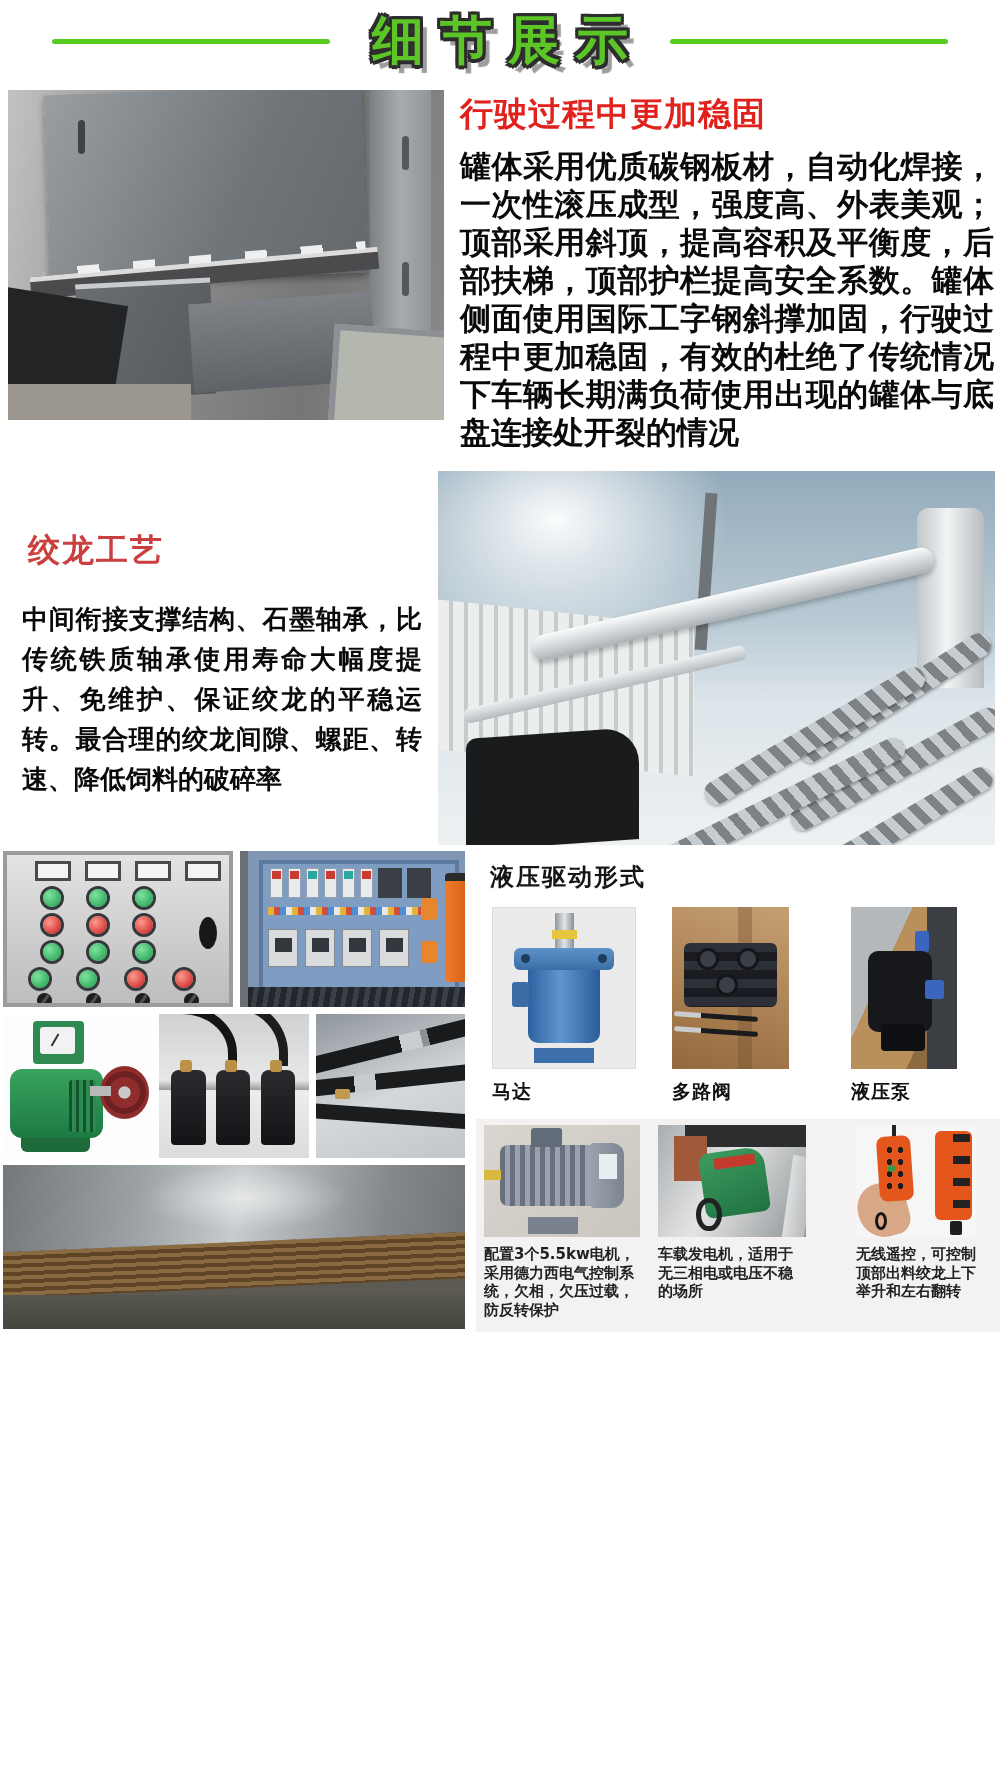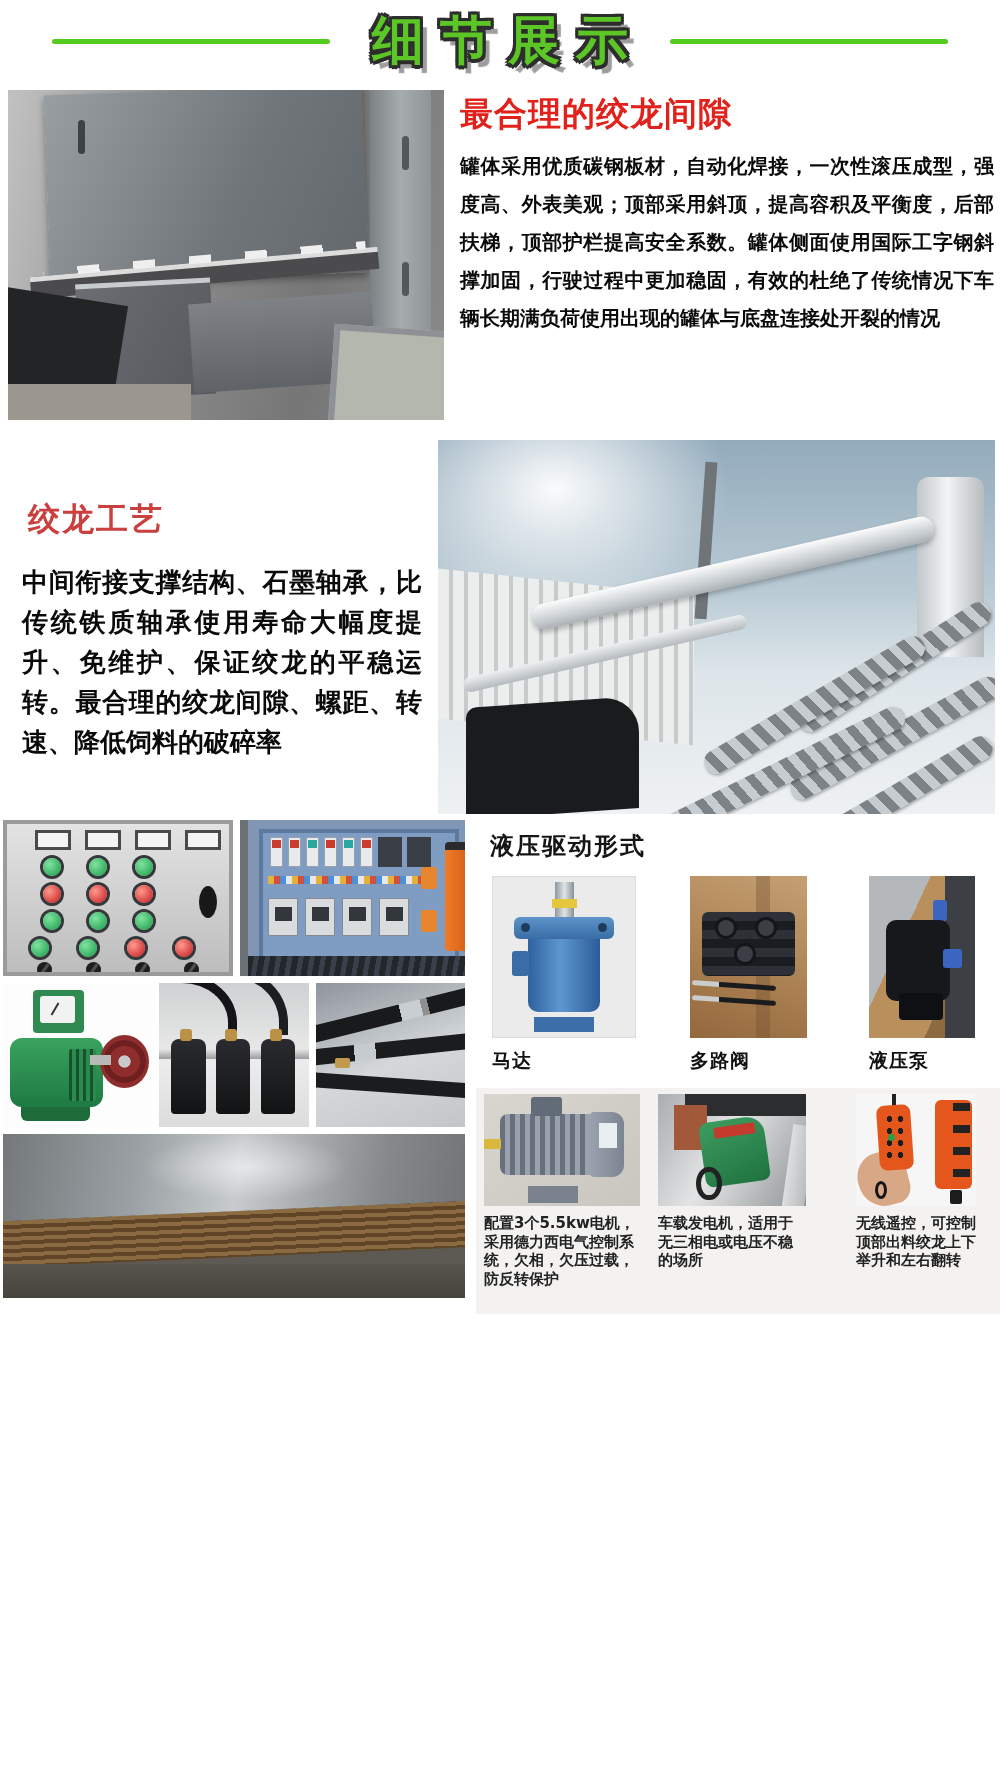--- a/index.html
+++ b/index.html
@@ -12,24 +12,24 @@
   .btitle{font-size:52px;font-weight:900;letter-spacing:16px;padding-left:16px;color:#5bc626;white-space:nowrap;
     text-shadow:-3px -3px 0 #2d2d2d,3px -3px 0 #2d2d2d,-3px 3px 0 #2d2d2d,3px 3px 0 #2d2d2d,
                 -3px 0 0 #2d2d2d,3px 0 0 #2d2d2d,0 -3px 0 #2d2d2d,0 4px 0 #2d2d2d,7px 8px 1px #9d9d9d}
 
   
   .sec{display:flex}
   .sec p{font-weight:900;color:#0a0a0a;text-align:justify}
   .sec1{margin:10px 6px 0 8px;gap:16px}
   .sec1 .txt{flex:1;padding-top:2px}
   .sec1 h2{font-size:33px;font-weight:900;color:#e1211b;margin:0 0 10px 0;letter-spacing:1px}
-  .sec1 p{font-size:20px;line-height:38px}
+  .sec1 p{font-size:31px;line-height:38px}
   .sec2{margin:20px 5px 0 8px;gap:10px}
   .sec2 .txt{width:420px;flex:none;padding:58px 6px 0 14px}
-  .sec2 h2{font-size:32px;font-weight:900;color:#c9403e;margin:0 0 20px 6px;letter-spacing:2px}
+  .sec2 h2{font-size:32px;font-weight:900;color:#c9403e;margin:0 0 26px 6px;letter-spacing:2px}
   .sec2 p{font-size:26px;line-height:40px}
   .sec3{margin-top:16px}
   .sec3 .txt{flex:1;padding:74px 12px 0 56px}
   .sec3 h2{font-size:32px;font-weight:900;color:#c9403e;margin:0 0 36px 0;letter-spacing:2px}
   .sec3 p{font-size:26px;line-height:38px}
 
   
   .ph{position:relative;overflow:hidden;flex:none}
   .abs{position:absolute}
   .tank-photo{width:436px;height:330px;background:linear-gradient(100deg,#c2c2c2,#8e8e8e 35%,#767676 70%,#8a8a8a)}
@@ -104,21 +104,21 @@
       <div class="abs" style="right:8%;top:52%;width:7px;height:34px;background:#54585b;border-radius:4px"></div>
       <div class="abs" style="left:5%;top:52%;width:80%;height:22px;background:#4b4b4d;transform:rotate(-5deg);border-top:5px solid #dcdcdc"></div>
       <div class="abs" style="left:8%;top:50%;width:74%;height:8px;background:repeating-linear-gradient(90deg,transparent 0 34px,#efefef 34px 56px);transform:rotate(-5deg)"></div>
       <div class="abs" style="left:16%;top:58%;width:31%;height:35%;background:linear-gradient(120deg,#6a6e72,#55585c);transform:rotate(-3deg);border-top:5px solid #c9cccf"></div>
       <div class="abs" style="left:42%;top:63%;width:42%;height:27%;background:linear-gradient(180deg,#7e8286,#5f6367);transform:rotate(-4deg)"></div>
       <div class="abs" style="left:-5%;bottom:-8%;width:30%;height:46%;background:#222426;transform:rotate(9deg)"></div>
       <div class="abs" style="left:0;bottom:0;width:42%;height:11%;background:#9b968e"></div>
       <div class="abs" style="right:-2%;bottom:-4%;width:28%;height:32%;background:#b4b7ae;border:6px solid #8d9196;transform:rotate(4deg)"></div>
     </div>
     <div class="txt">
-      <h2>最合理的绞龙间隙</h2>
+      <h2>行驶过程中更加稳固</h2>
       <p>罐体采用优质碳钢板材，自动化焊接，一次性滚压成型，强度高、外表美观；顶部采用斜顶，提高容积及平衡度，后部扶梯，顶部护栏提高安全系数。罐体侧面使用国际工字钢斜撑加固，行驶过程中更加稳固，有效的杜绝了传统情况下车辆长期满负荷使用出现的罐体与底盘连接处开裂的情况</p>
     </div>
   </div>
 
   <div class="sec sec2">
     <div class="txt">
       <h2>绞龙工艺</h2>
       <p>中间衔接支撑结构、石墨轴承，比传统铁质轴承使用寿命大幅度提升、免维护、保证绞龙的平稳运转。最合理的绞龙间隙、螺距、转速、降低饲料的破碎率</p>
     </div>
     <div class="ph auger-photo">
@@ -249,21 +249,21 @@
             <div class="abs" style="left:42%;top:14%;width:17%;height:6%;background:#e5c63c"></div>
             <div class="abs" style="left:15%;top:25%;width:70%;height:14%;background:linear-gradient(180deg,#5d93c9,#3a6da6);border-radius:6px"></div>
             <div class="abs" style="left:20%;top:29%;width:9px;height:9px;background:#1f3c5c;border-radius:50%"></div>
             <div class="abs" style="right:20%;top:29%;width:9px;height:9px;background:#1f3c5c;border-radius:50%"></div>
             <div class="abs" style="left:25%;top:39%;width:50%;height:45%;background:linear-gradient(90deg,#2d61a0,#5e97cf 45%,#2b5c99);border-radius:0 0 10px 10px"></div>
             <div class="abs" style="left:14%;top:46%;width:12%;height:16%;background:#3a6da6;border-radius:3px"></div>
             <div class="abs" style="left:29%;bottom:4%;width:42%;height:9%;background:#3c6ea9"></div>
           </div>
           <figcaption class="hyd-label">马达</figcaption>
         </figure>
-        <figure style="margin-left:54px">
+        <figure style="margin-left:36px">
           <div class="ph mvalve-photo">
             <div class="abs" style="left:56%;top:0;width:12%;height:100%;background:rgba(110,78,45,.35)"></div>
             <div class="abs" style="left:10%;top:22%;width:80%;height:40%;background:repeating-linear-gradient(180deg,#2e3037 0 9px,#1b1c21 9px 18px);border-radius:6px"></div>
             <div class="abs" style="left:24%;top:27%;width:16px;height:16px;background:#3c3e45;border-radius:50%;box-shadow:0 0 0 3px #14151a"></div>
             <div class="abs" style="left:58%;top:27%;width:16px;height:16px;background:#3c3e45;border-radius:50%;box-shadow:0 0 0 3px #14151a"></div>
             <div class="abs" style="left:40%;top:43%;width:16px;height:16px;background:#3c3e45;border-radius:50%;box-shadow:0 0 0 3px #14151a"></div>
             <div class="abs" style="left:2%;top:66%;width:72%;height:5px;border-radius:3px;transform:rotate(4deg);background:linear-gradient(90deg,#caccce 0 32%,#1b1b1d 32%)"></div>
             <div class="abs" style="left:2%;top:75%;width:72%;height:5px;border-radius:3px;transform:rotate(4deg);background:linear-gradient(90deg,#caccce 0 32%,#1b1b1d 32%)"></div>
           </div>
           <figcaption class="hyd-label">多路阀</figcaption>

